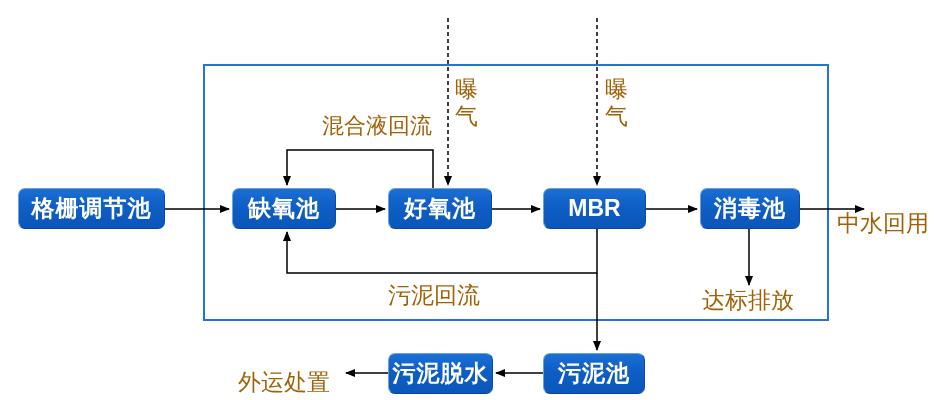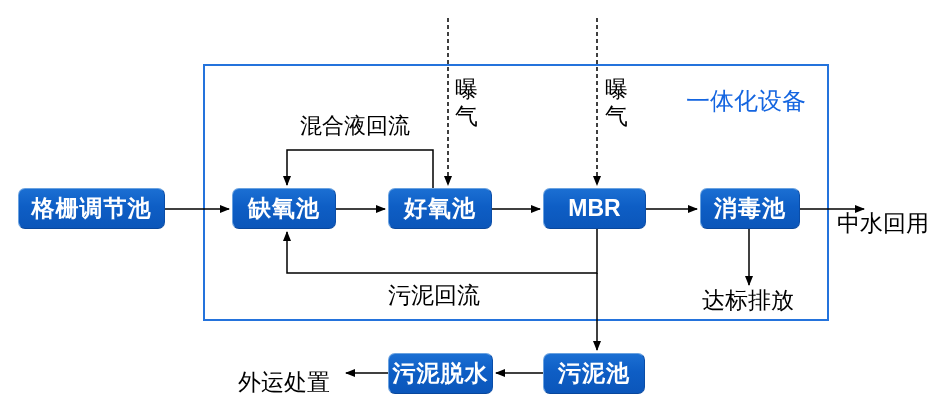--- a/index.html
+++ b/index.html
@@ -21,24 +21,24 @@
     border-radius:7px;
   }
   .n-grid{left:18px;top:188px;width:147px;}
   .n-anoxic{left:232px;top:188px;width:104px;}
   .n-aerobic{left:388px;top:188px;width:104px;}
   .n-mbr{left:543px;top:188px;width:103px;letter-spacing:0;}
   .n-disinfection{left:700px;top:188px;width:100px;}
   .n-sludge-tank{left:543px;top:353px;width:102px;}
   .n-sludge-dewatering{left:388px;top:353px;width:105px;}
   .lbl{
-    position:absolute;z-index:3;color:#000000;font-size:22px;line-height:1.15;
+    position:absolute;z-index:3;color:#a16207;font-size:22px;line-height:1.15;
     white-space:nowrap;
   }
-  .lbl-mixed{left:300px;top:113px;width:132px;text-align:left;}
+  .lbl-mixed{left:300px;top:113px;width:132px;text-align:right;}
   .lbl-aeration{width:26px;white-space:normal;font-size:23px;line-height:1.18;}
   .lbl-aer1{left:455px;top:76px;}
   .lbl-aer2{left:605px;top:76px;}
   .lbl-integrated{left:686px;top:87px;color:#1465e0;font-size:24px;}
   .lbl-reclaimed{left:837px;top:212px;font-size:23px;font-family:Liberation Mono, monospace;}
   .lbl-discharge{left:702px;top:287px;font-size:23px;}
   .lbl-sludge-return{left:388px;top:282px;font-size:23px;}
   .lbl-disposal{left:238px;top:357px;font-size:23px;margin-top:12px;}
 </style>
 </head>
@@ -75,19 +75,18 @@
   <div class="node n-anoxic">缺氧池</div>
   <div class="node n-aerobic">好氧池</div>
   <div class="node n-mbr">MBR</div>
   <div class="node n-disinfection">消毒池</div>
   <div class="node n-sludge-tank">污泥池</div>
   <div class="node n-sludge-dewatering">污泥脱水</div>
 
   <div class="lbl lbl-mixed">混合液回流</div>
   <div class="lbl lbl-aeration lbl-aer1">曝气</div>
   <div class="lbl lbl-aeration lbl-aer2">曝气</div>
-  <div class="lbl lbl-integrated">一体化设备</div>
   <div class="lbl lbl-reclaimed">中水回用</div>
   <div class="lbl lbl-sludge-return">污泥回流</div>
   <div class="lbl lbl-discharge">达标排放</div>
   <div class="lbl lbl-disposal">外运处置</div>
 
 </div>
 
 </body></html>

